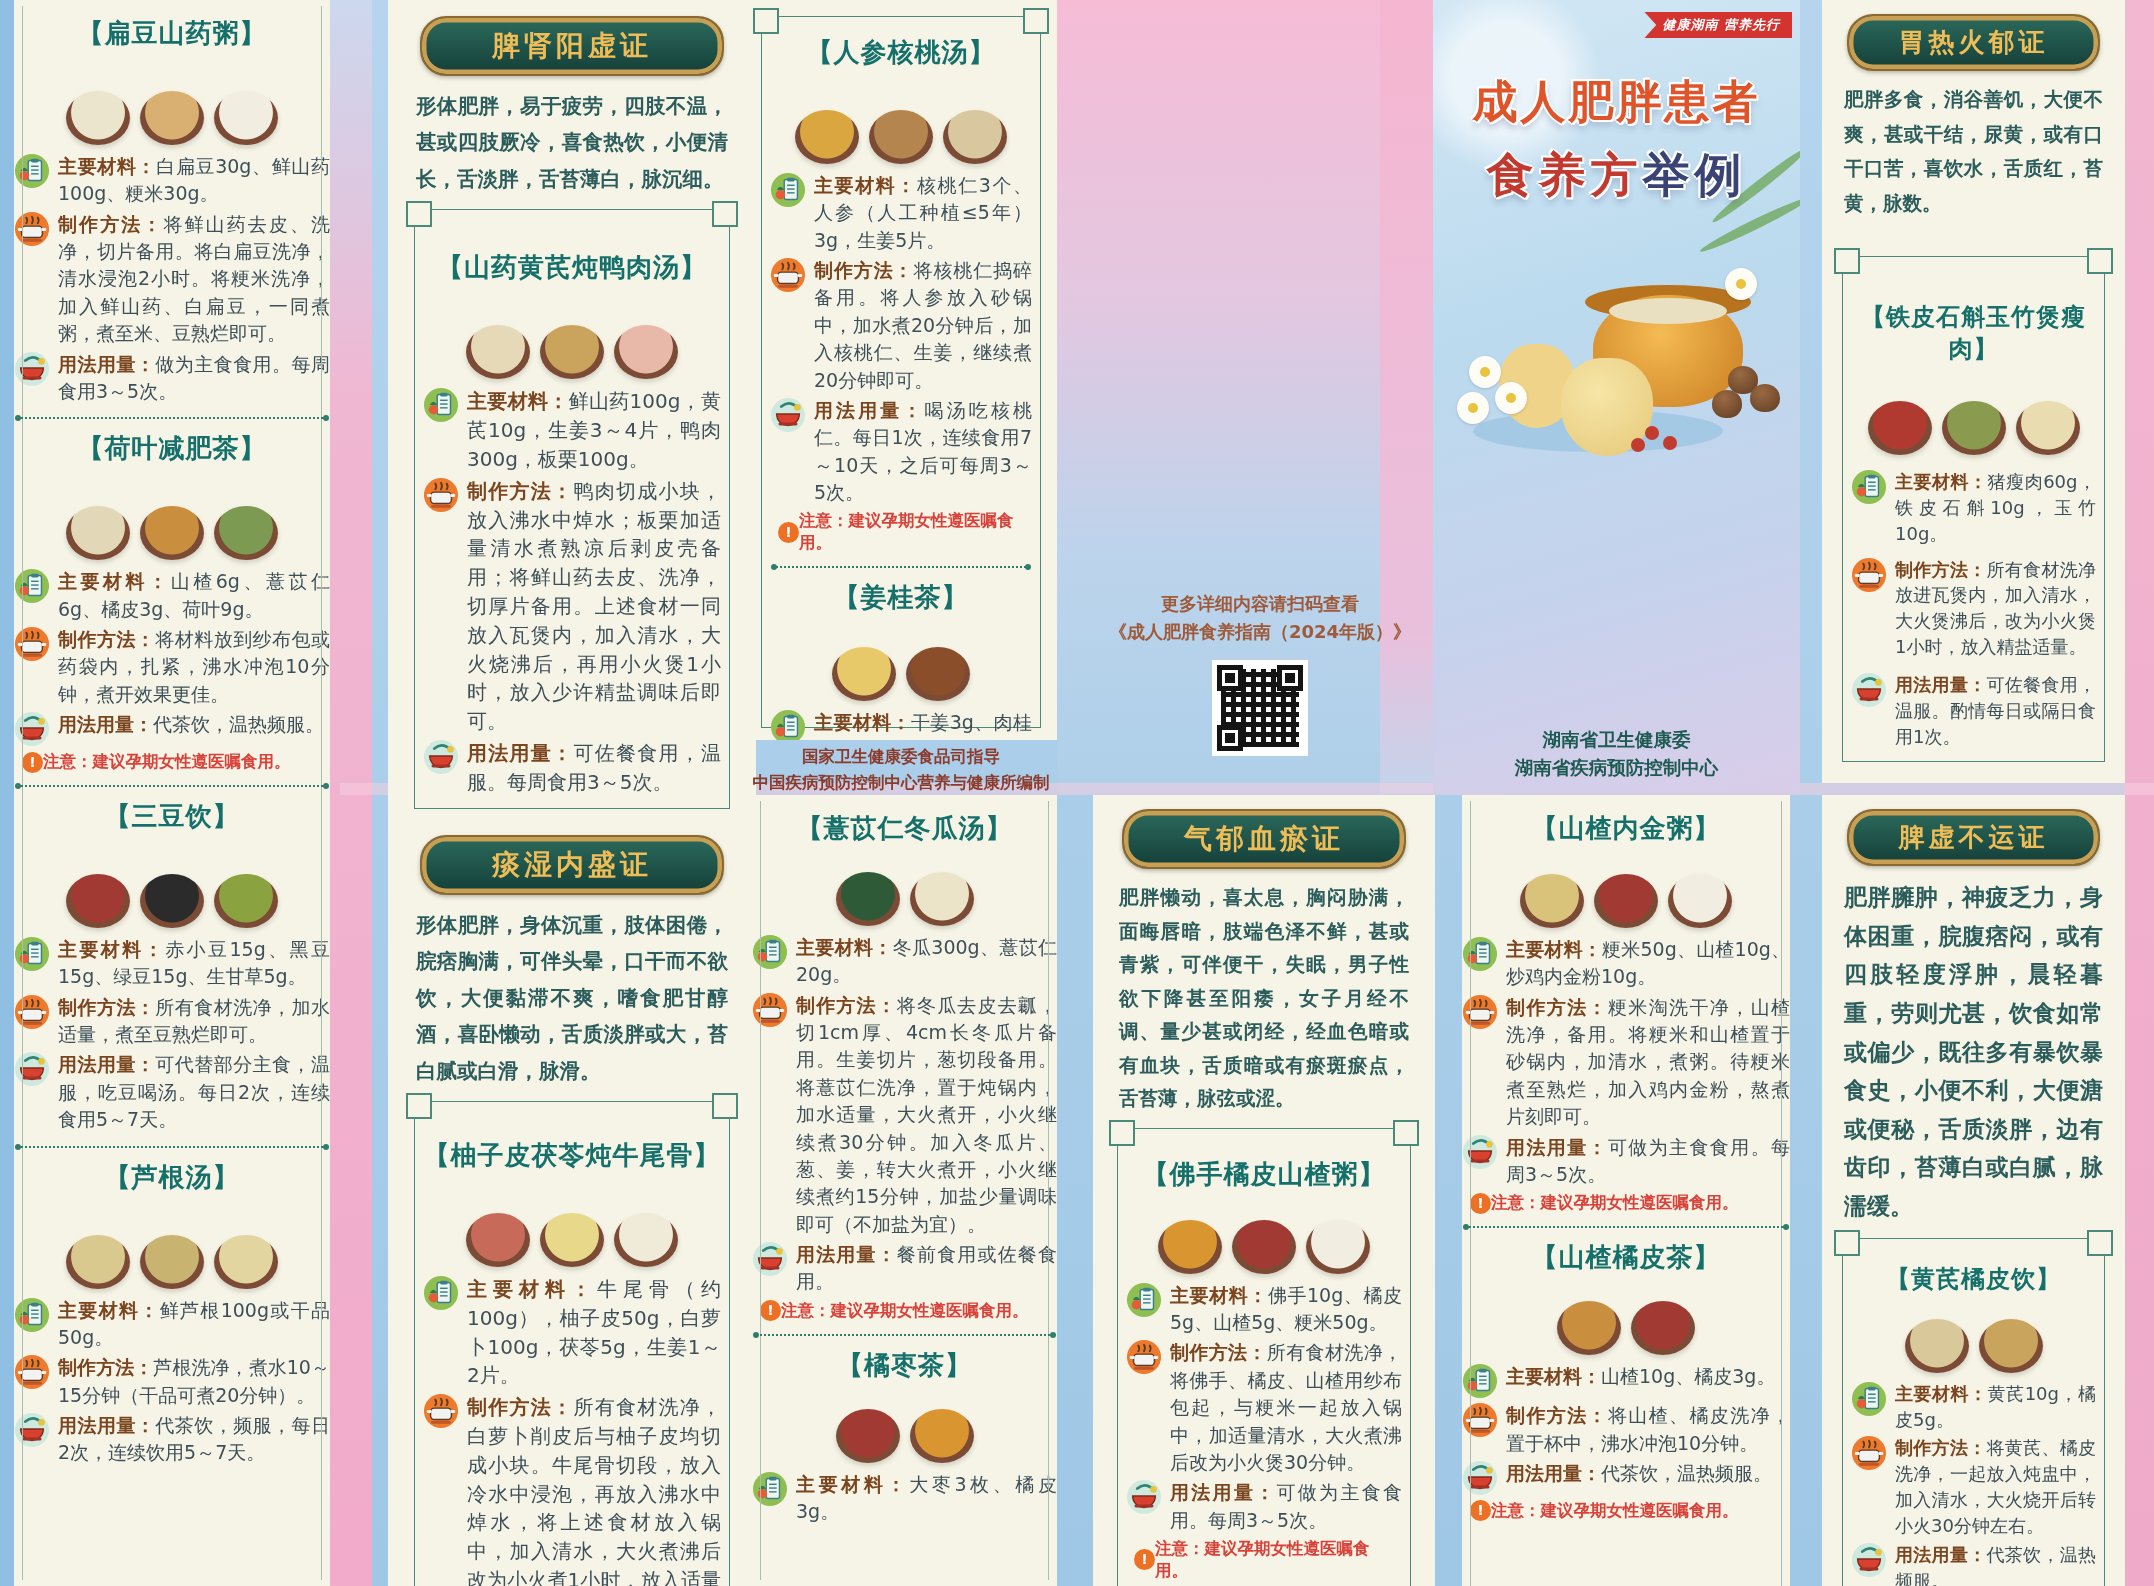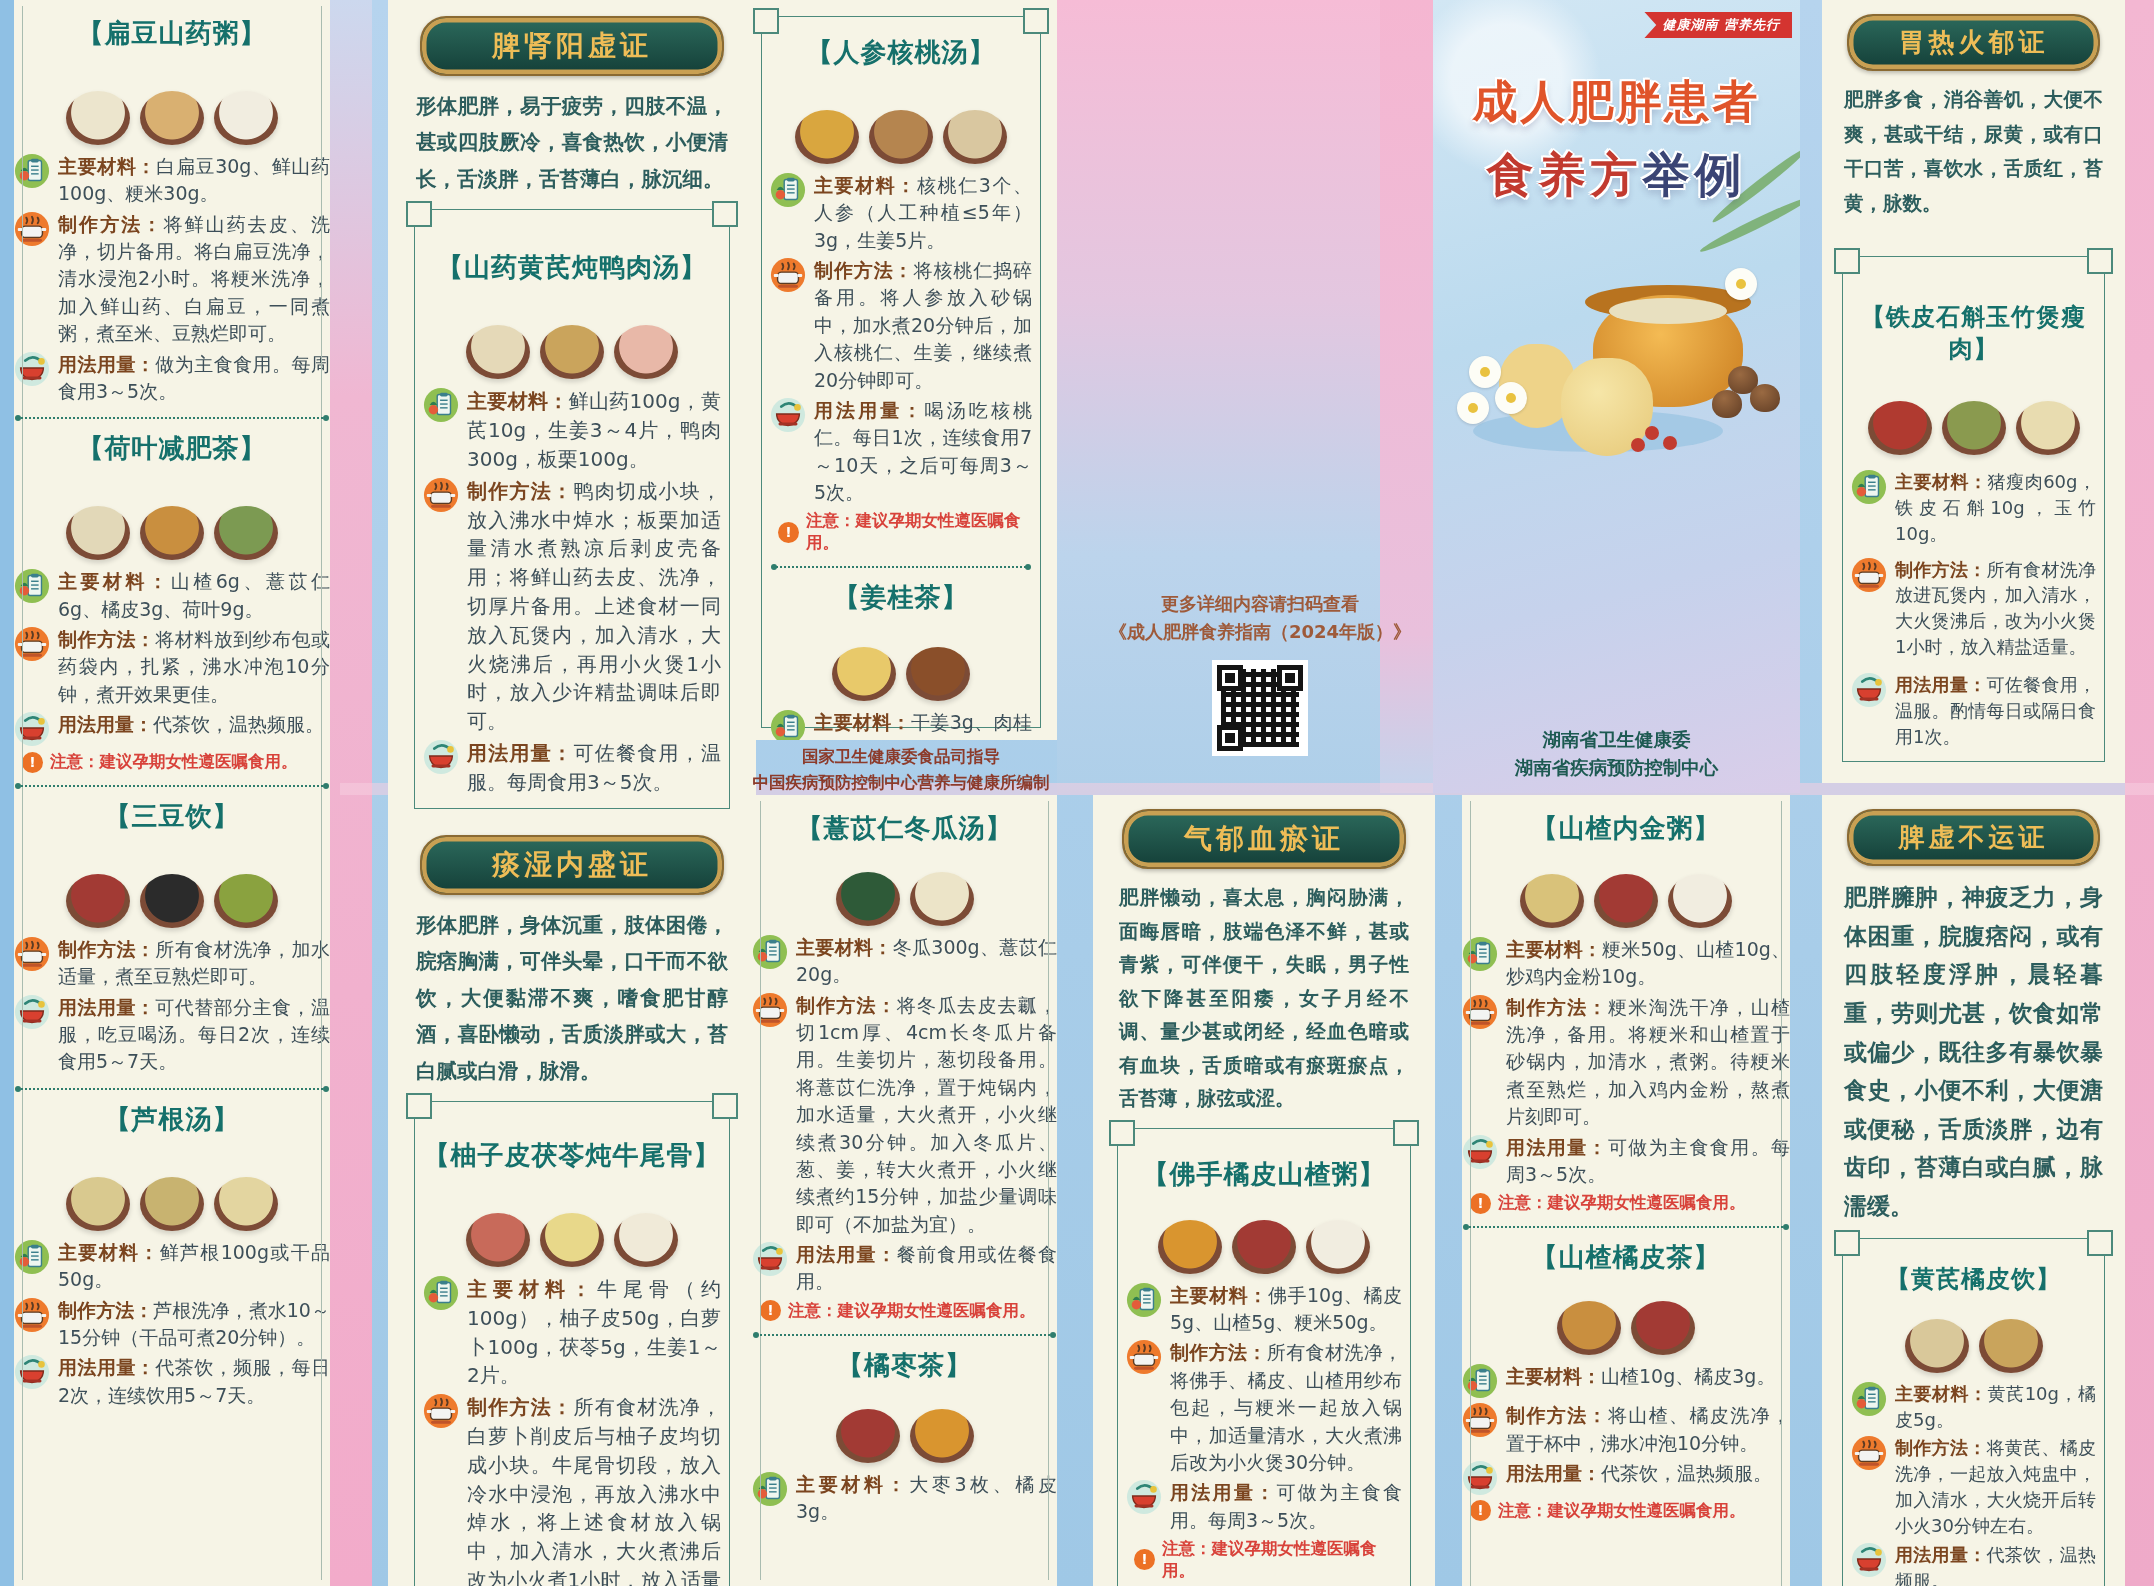--- a/index.html
+++ b/index.html
@@ -21,21 +21,21 @@
 
   .rtitle{text-align:center;color:#15706b;font-weight:bold;font-size:26px;letter-spacing:1px;margin:8px 0 2px}
   .photo{display:flex;justify-content:center;align-items:flex-end;gap:10px;height:92px;margin:2px 0 8px}
   .bw{display:inline-block;width:64px;height:54px;border-radius:50%;
       background:radial-gradient(circle at 50% 40%, var(--c,#e9e2cb) 0 58%, #7c4b36 60% 100%);
       box-shadow:0 3px 5px rgba(0,0,0,.15)}
   .row{display:flex;gap:8px;margin:3px 0;align-items:flex-start}
   .ic{flex:0 0 36px;width:36px;height:36px}
   .bt{flex:1;line-height:1.44;color:#3d4f59;text-align:justify}
   .lb{color:#7b451f;font-weight:bold}
-  .note{display:flex;align-items:center;gap:7px;color:#d8423a;font-weight:bold;
+  .note{display:flex;align-items:center;color:#d8423a;font-weight:bold;
         font-family:Liberation Mono, monospace;font-size:16.5px;margin:4px 0 2px 8px}
   .nic{flex:0 0 21px;width:21px;height:21px;border-radius:50%;background:#ec7125;color:#fff;text-align:center;
        line-height:21px;font-size:14px;font-weight:bold;font-family:"DejaVu Sans",sans-serif}
   .nic::before{content:"!"}
   .sep{position:relative;border-top:2px dotted #2f7d6d;margin:12px 3px}
   .sep::before,.sep::after{content:"";position:absolute;top:-4px;width:6px;height:6px;background:#2f7d6d;border-radius:50%}
   .sep::before{left:-2px}.sep::after{right:-2px}
 
   .banner{margin:6px auto 10px;width:95%;padding:9px 0;text-align:center;color:#eebd57;font-weight:bold;
       font-size:28px;letter-spacing:4px;background:linear-gradient(180deg,#2c6a5c,#143f38);
@@ -204,20 +204,26 @@
 
   <section>
     <h3 class="rtitle">【三豆饮】</h3>
     <div class="photo">
       <span class="bw" style="--c:#a23a34"></span>
       <span class="bw" style="--c:#2b2b2b"></span>
       <span class="bw" style="--c:#8aa23f"></span>
     </div>
     <div class="row">
       <svg class="ic">
+          <use href="#sym-mat"></use>
+        </svg>
+      <p class="bt"><b class="lb">主要材料：</b><span>赤小豆15g、黑豆15g、绿豆15g、生甘草5g。</span></p>
+    </div>
+    <div class="row">
+      <svg class="ic">
           <use href="#sym-met"></use>
         </svg>
       <p class="bt"><b class="lb">制作方法：</b><span>所有食材洗净，加水适量，煮至豆熟烂即可。</span></p>
     </div>
     <div class="row">
       <svg class="ic">
           <use href="#sym-use"></use>
         </svg>
       <p class="bt"><b class="lb">用法用量：</b><span>可代替部分主食，温服，吃豆喝汤。每日2次，连续食用5～7天。</span></p>
     </div>

